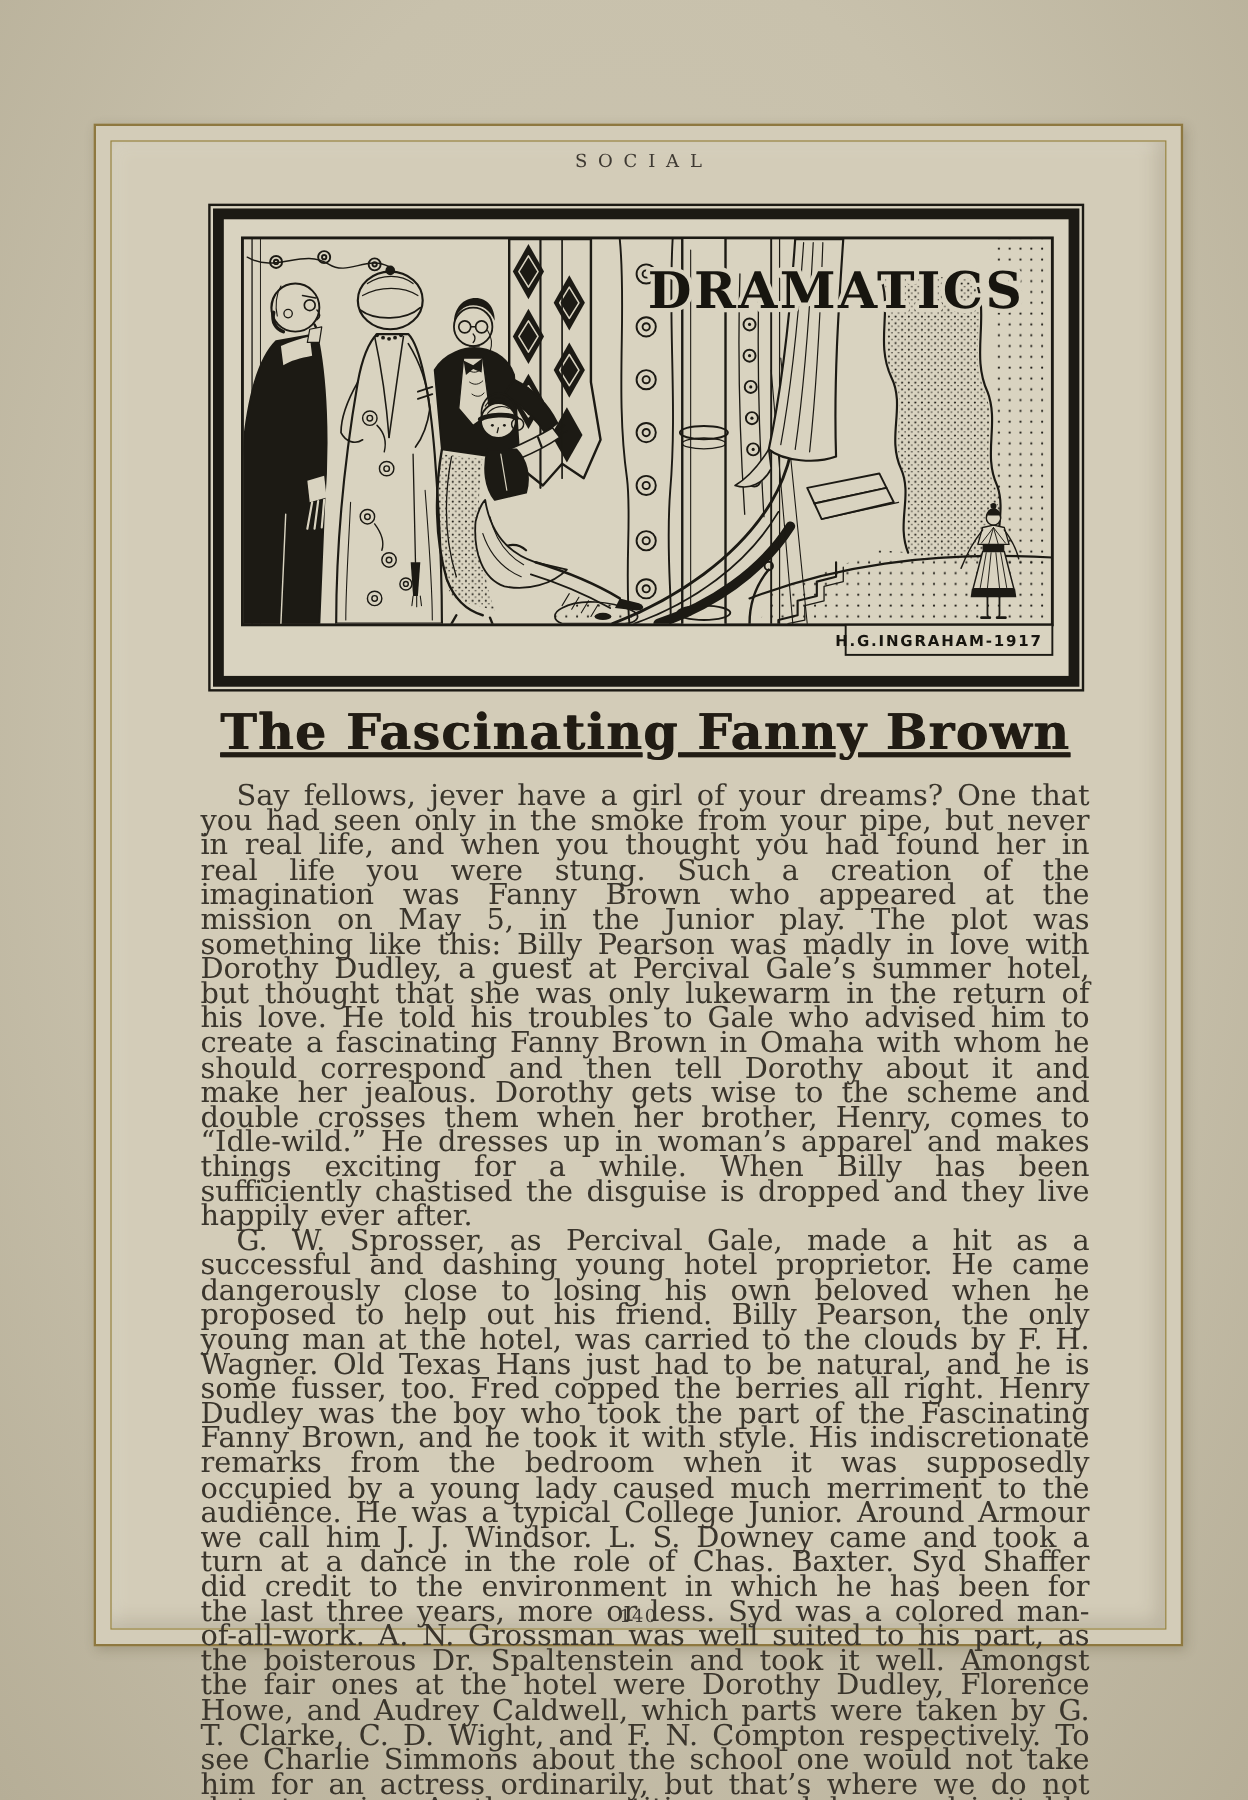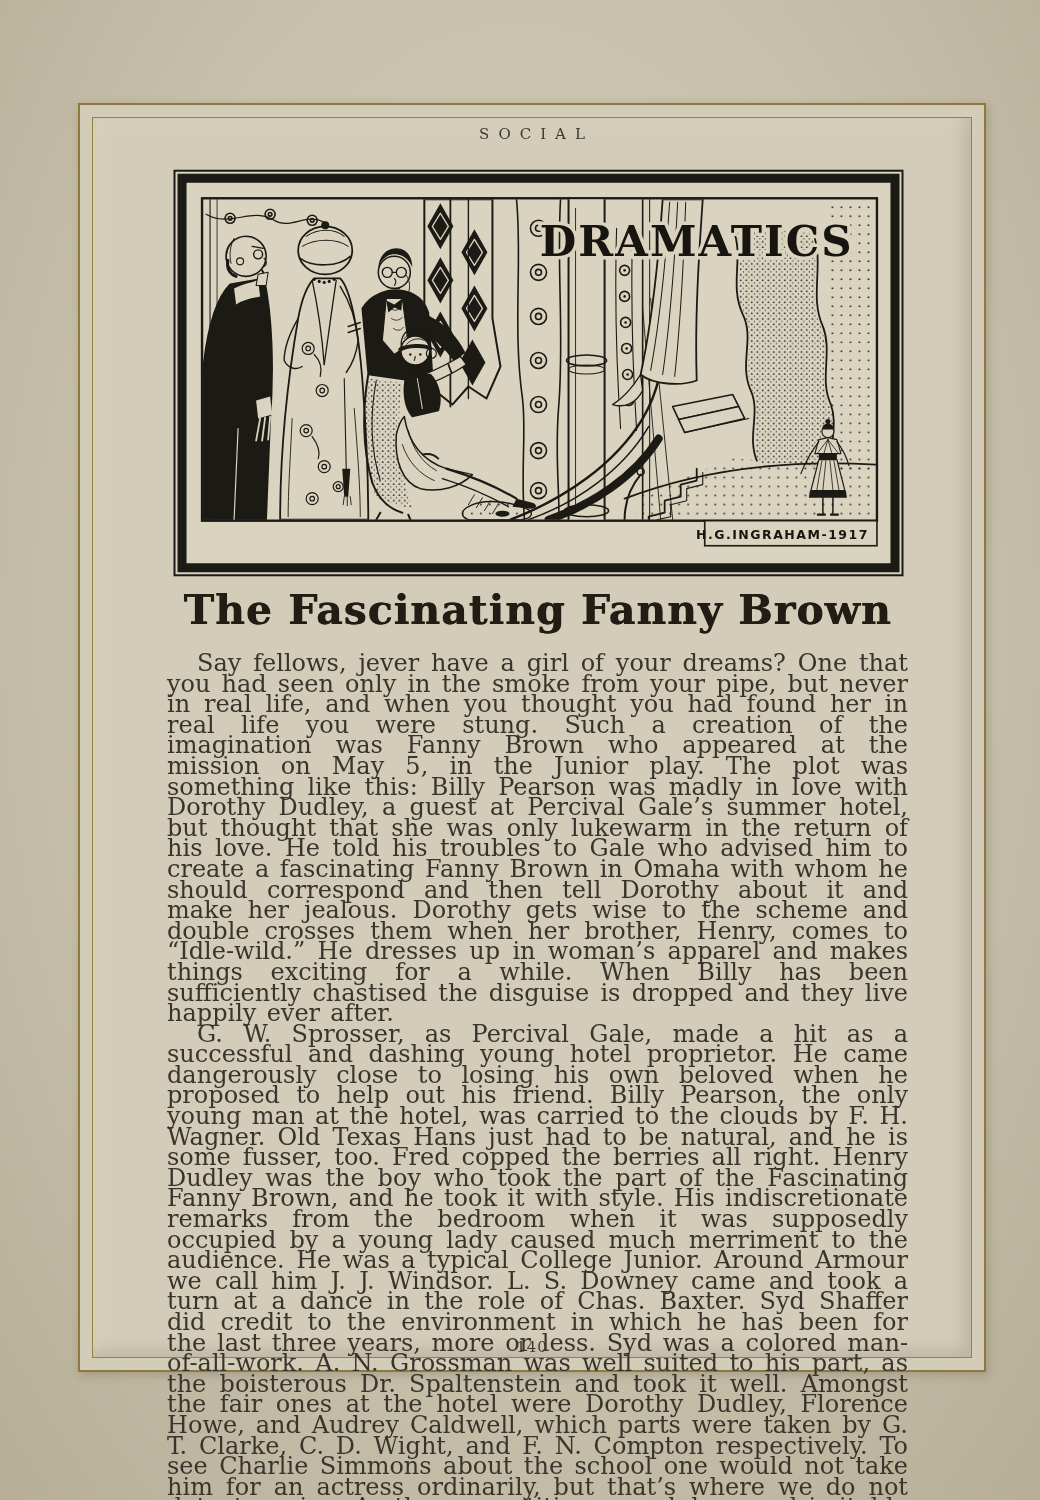--- a/index.html
+++ b/index.html
@@ -20,21 +20,21 @@
   }
   .running-head {
     position:absolute; top:125px; left:12px; width:1040px; text-align:center;
     font-size:15px; letter-spacing:9px; color:#3e3932; text-indent:9px;
   }
   .plate { position:absolute; left:172px; top:168px; width:733px; height:410px; margin:0; }
   .plate svg { display:block; width:100%; height:100%; }
   .article-title {
     position:absolute; top:586px; left:167px; width:741px; margin:0;
     text-align:center; font-size:41px; font-weight:bold; color:#211c14;
-    letter-spacing:1px; text-shadow:0.6px 0 0 #211c14;
+    letter-spacing:1px; text-shadow:0.6px 0 0 #211c14;text-decoration:underline;
   }
   .article-body {
     position:absolute; top:653px; left:167px; width:741px;
     font-size:24px; line-height:20.6px; text-align:justify;
     word-spacing:2.6px; color:#3a352c;
   }
   .article-body p { margin:0; text-indent:30px; }
   .folio {
     position:absolute; top:1338px; left:12px; width:1040px; text-align:center;
     font-size:15px; color:#3e3932; letter-spacing:1px;

